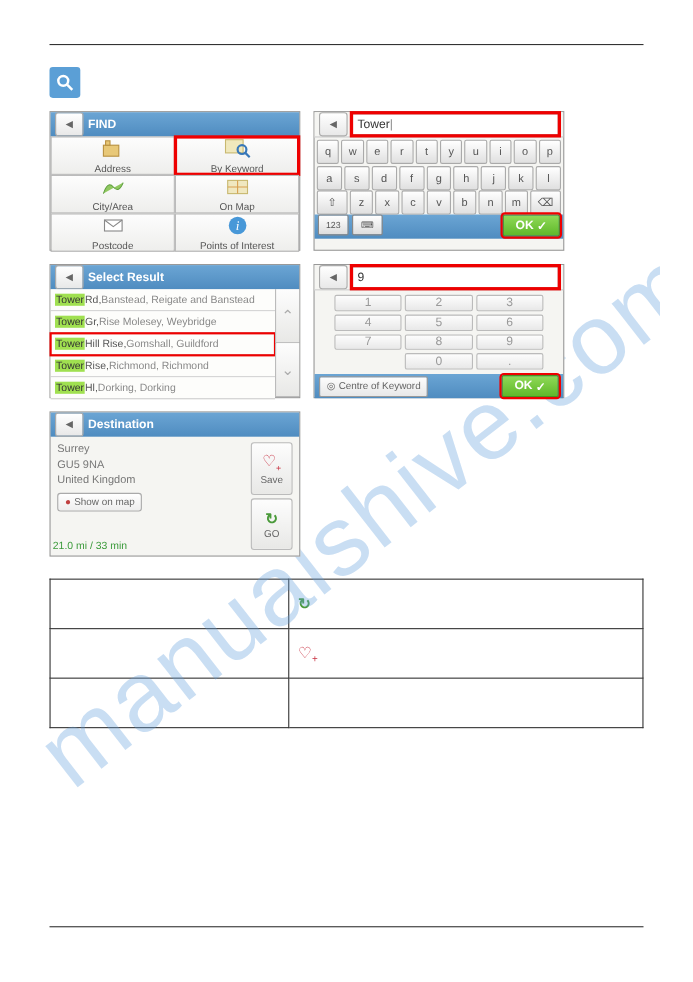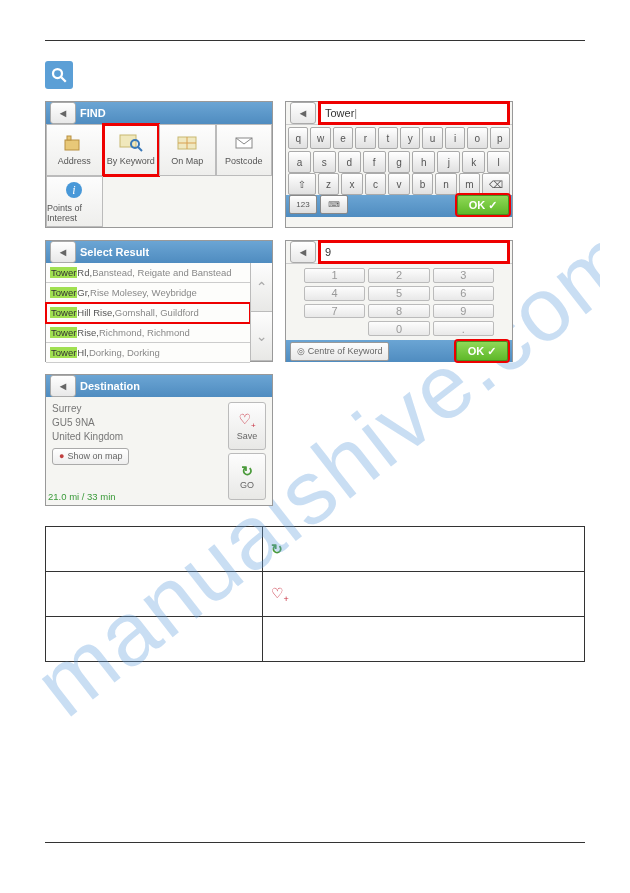--- a/index.html
+++ b/index.html
@@ -9,21 +9,21 @@
 .search-icon-box svg{width:18px;height:18px}
 .screens{display:flex;flex-wrap:wrap;gap:12px}
 .screen{border:1px solid #999;background:#f5f5f2;position:relative}
 .screen.s1{width:226px;height:125px}
 .screen.s2{width:226px;height:125px}
 .screen.s3{width:226px;height:120px}
 .screen.s4{width:226px;height:120px}
 .screen.s5{width:226px;height:130px}
 .titlebar{height:22px;background:linear-gradient(#6ba5d4,#4f8cc0);display:flex;align-items:center;color:#fff;font-weight:bold;font-size:11px}
 .back-btn{width:24px;height:20px;background:linear-gradient(#fff,#e8e8e8);border:1px solid #aaa;border-radius:3px;margin:0 4px;display:flex;align-items:center;justify-content:center;color:#666;font-size:11px}
-.grid6{display:grid;grid-template-columns:1fr 1fr 1fr 1fr;grid-template-rows:1fr 1fr;height:calc(100% - 22px)}
+.grid6{display:grid;grid-template-columns:1fr 1fr;grid-template-rows:1fr 1fr;height:calc(100% - 22px)}
 .cell{border:1px solid #bbb;background:linear-gradient(#fdfdfd,#eeeeec);display:flex;flex-direction:column;align-items:center;justify-content:center;font-size:9px;color:#555;gap:3px}
 .cell.highlight{outline:3px solid #e00;outline-offset:-2px}
 .cell-icon{width:26px;height:20px;display:flex;align-items:center;justify-content:center}
 .input-row{height:22px;display:flex;align-items:center;background:#f5f5f2;border-bottom:1px solid #ccc}
 .input-field{flex:1;height:18px;background:#fff;border:1px solid #aaa;margin-right:4px;display:flex;align-items:center;padding:0 4px;font-size:11px;color:#333}
 .input-field.highlight{outline:3px solid #e00;outline-offset:-1px}
 .kbd{padding:2px;display:grid;grid-template-columns:repeat(10,1fr);gap:2px}
 .key{height:20px;background:linear-gradient(#fff,#e0e0e0);border:1px solid #aaa;border-radius:2px;display:flex;align-items:center;justify-content:center;font-size:10px;color:#555}
 .kbd-row2{padding:0 2px;display:grid;grid-template-columns:repeat(9,1fr);gap:2px}
 .kbd-row3{padding:0 2px;display:grid;grid-template-columns:1.3fr 1fr 1fr 1fr 1fr 1fr 1fr 1fr 1.3fr;gap:2px}
@@ -98,20 +98,28 @@
                 <rect x="1" y="1" width="16" height="12" fill="#f0e8bc" stroke="#c8b870"></rect>
                 <circle cx="16" cy="10" r="4" fill="none" stroke="#3878b8" stroke-width="2"></circle>
                 <line x1="19" y1="13" x2="23" y2="17" stroke="#3878b8" stroke-width="2"></line>
               </svg>
             </div>
             <span>By Keyword</span>
           </div>
   <div class="cell">
             <div class="cell-icon">
               <svg width="22" height="16" viewBox="0 0 22 16">
+                <path d="M2 14 Q6 2 11 8 Q16 14 20 4" fill="#90c860" stroke="#60a040"></path>
+              </svg>
+            </div>
+            <span>City/Area</span>
+          </div>
+  <div class="cell">
+            <div class="cell-icon">
+              <svg width="22" height="16" viewBox="0 0 22 16">
                 <rect x="2" y="2" width="18" height="12" fill="#f0e8c0" stroke="#c8b870"></rect>
                 <line x1="2" y1="8" x2="20" y2="8" stroke="#d8a050"></line>
                 <line x1="11" y1="2" x2="11" y2="14" stroke="#d8a050"></line>
               </svg>
             </div>
             <span>On Map</span>
           </div>
   <div class="cell">
             <div class="cell-icon">
               <svg width="22" height="16" viewBox="0 0 22 16">

